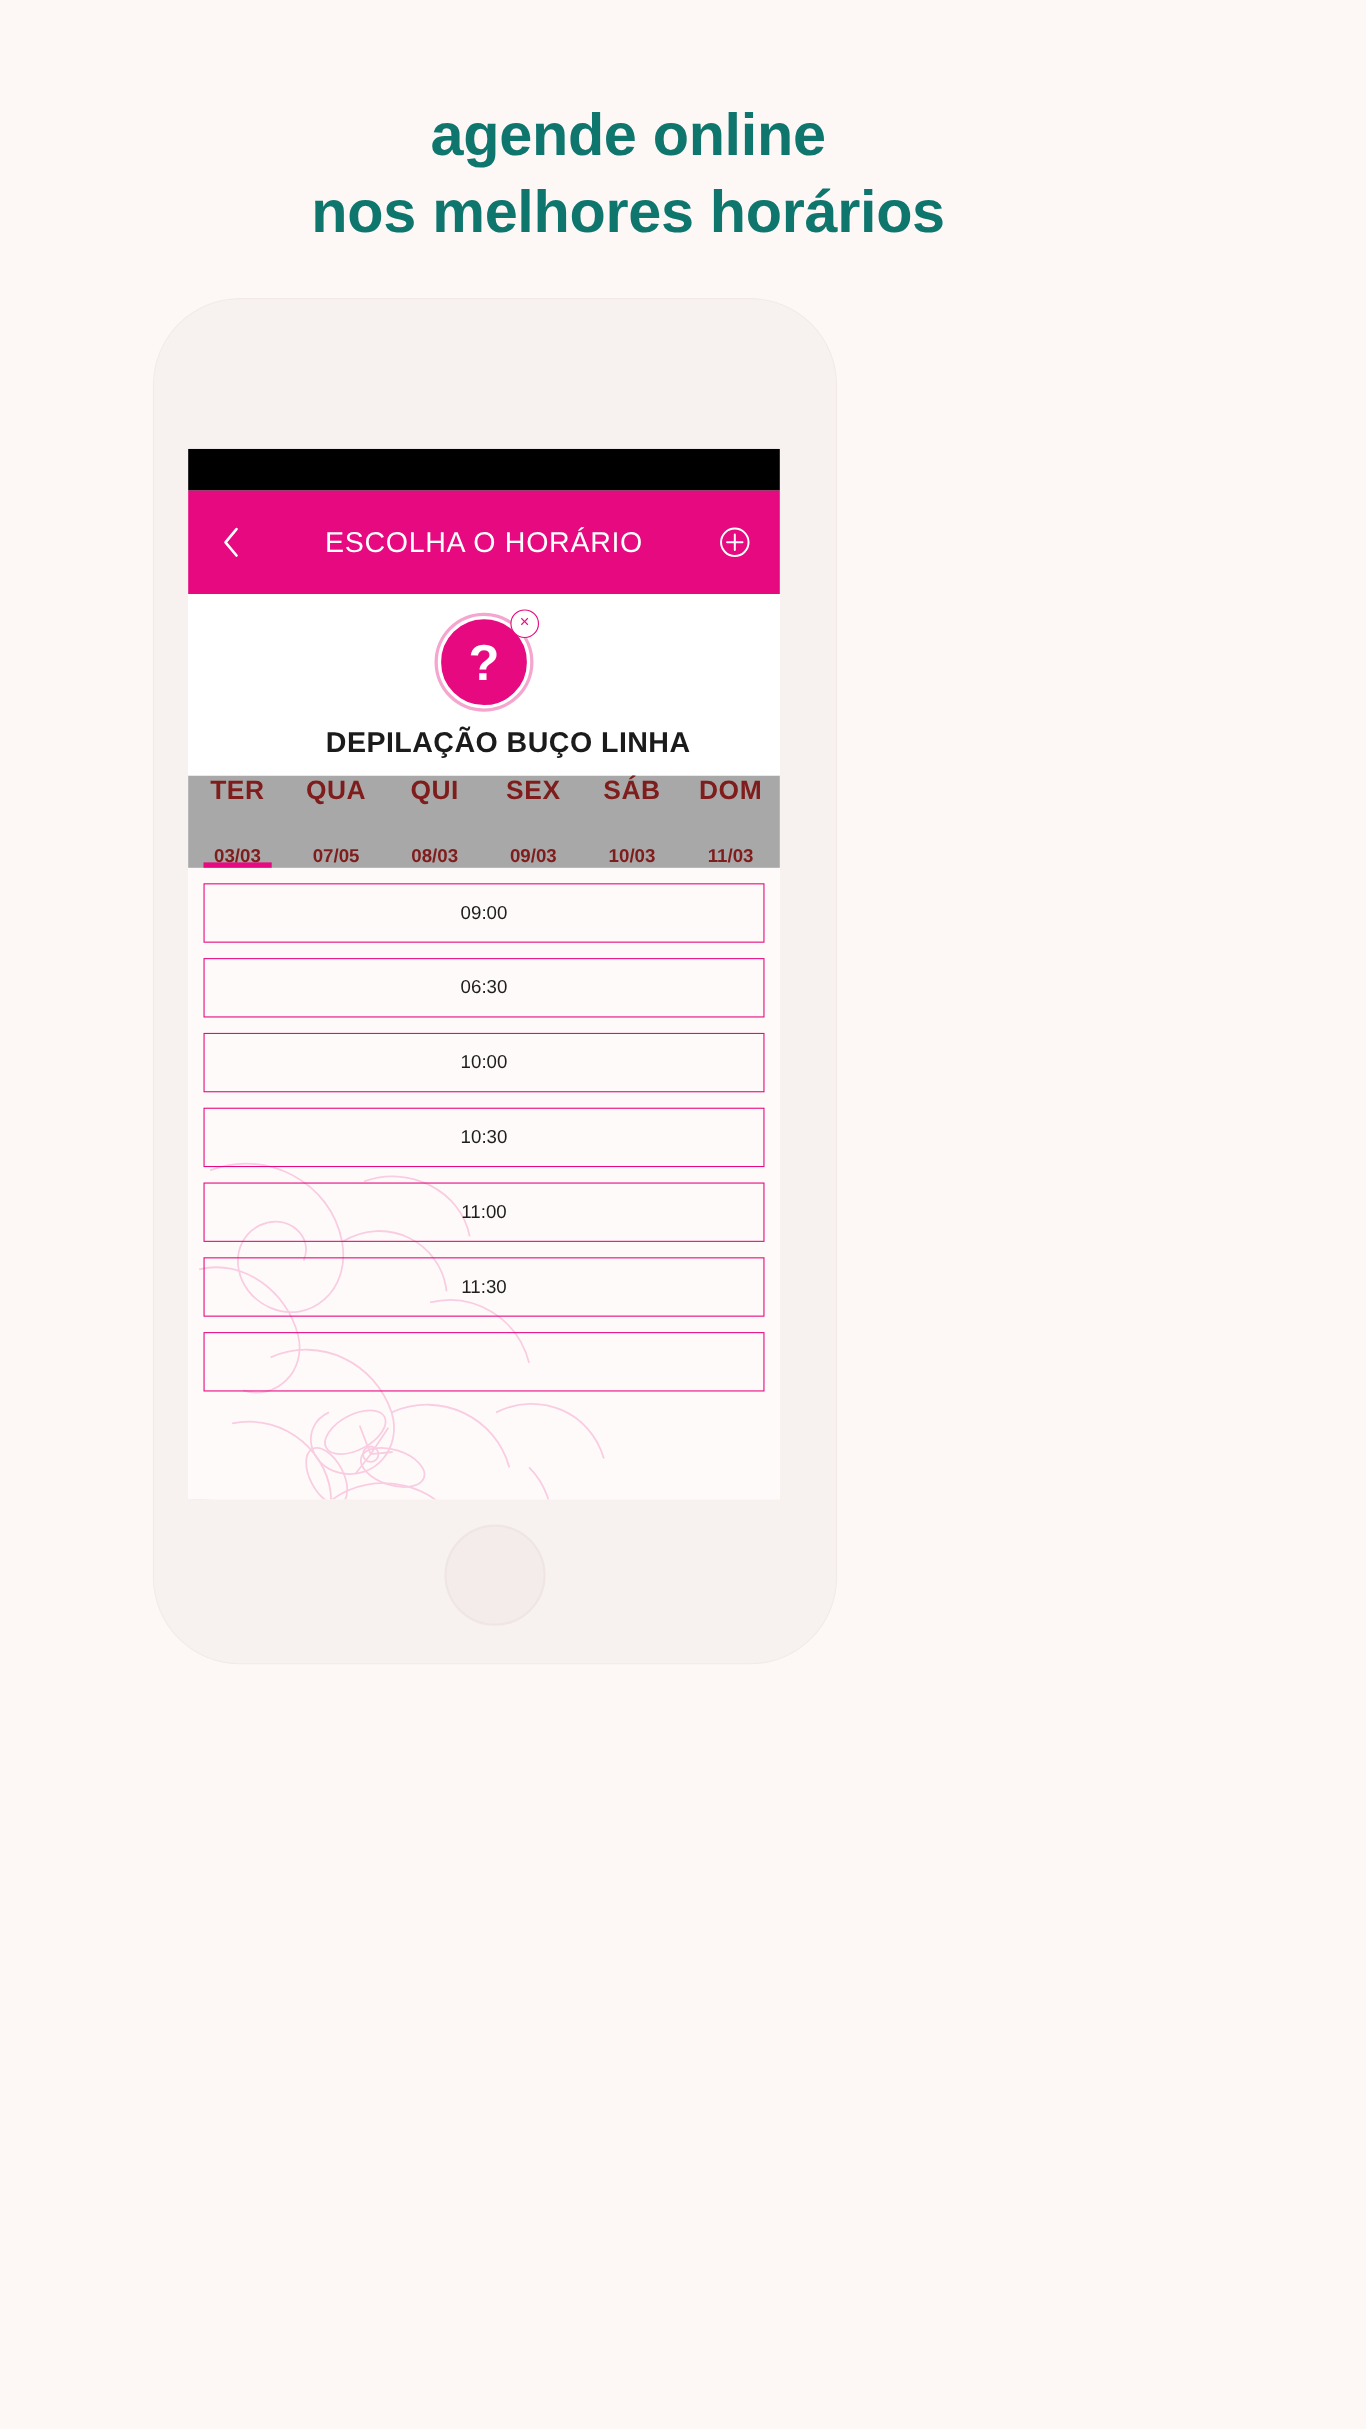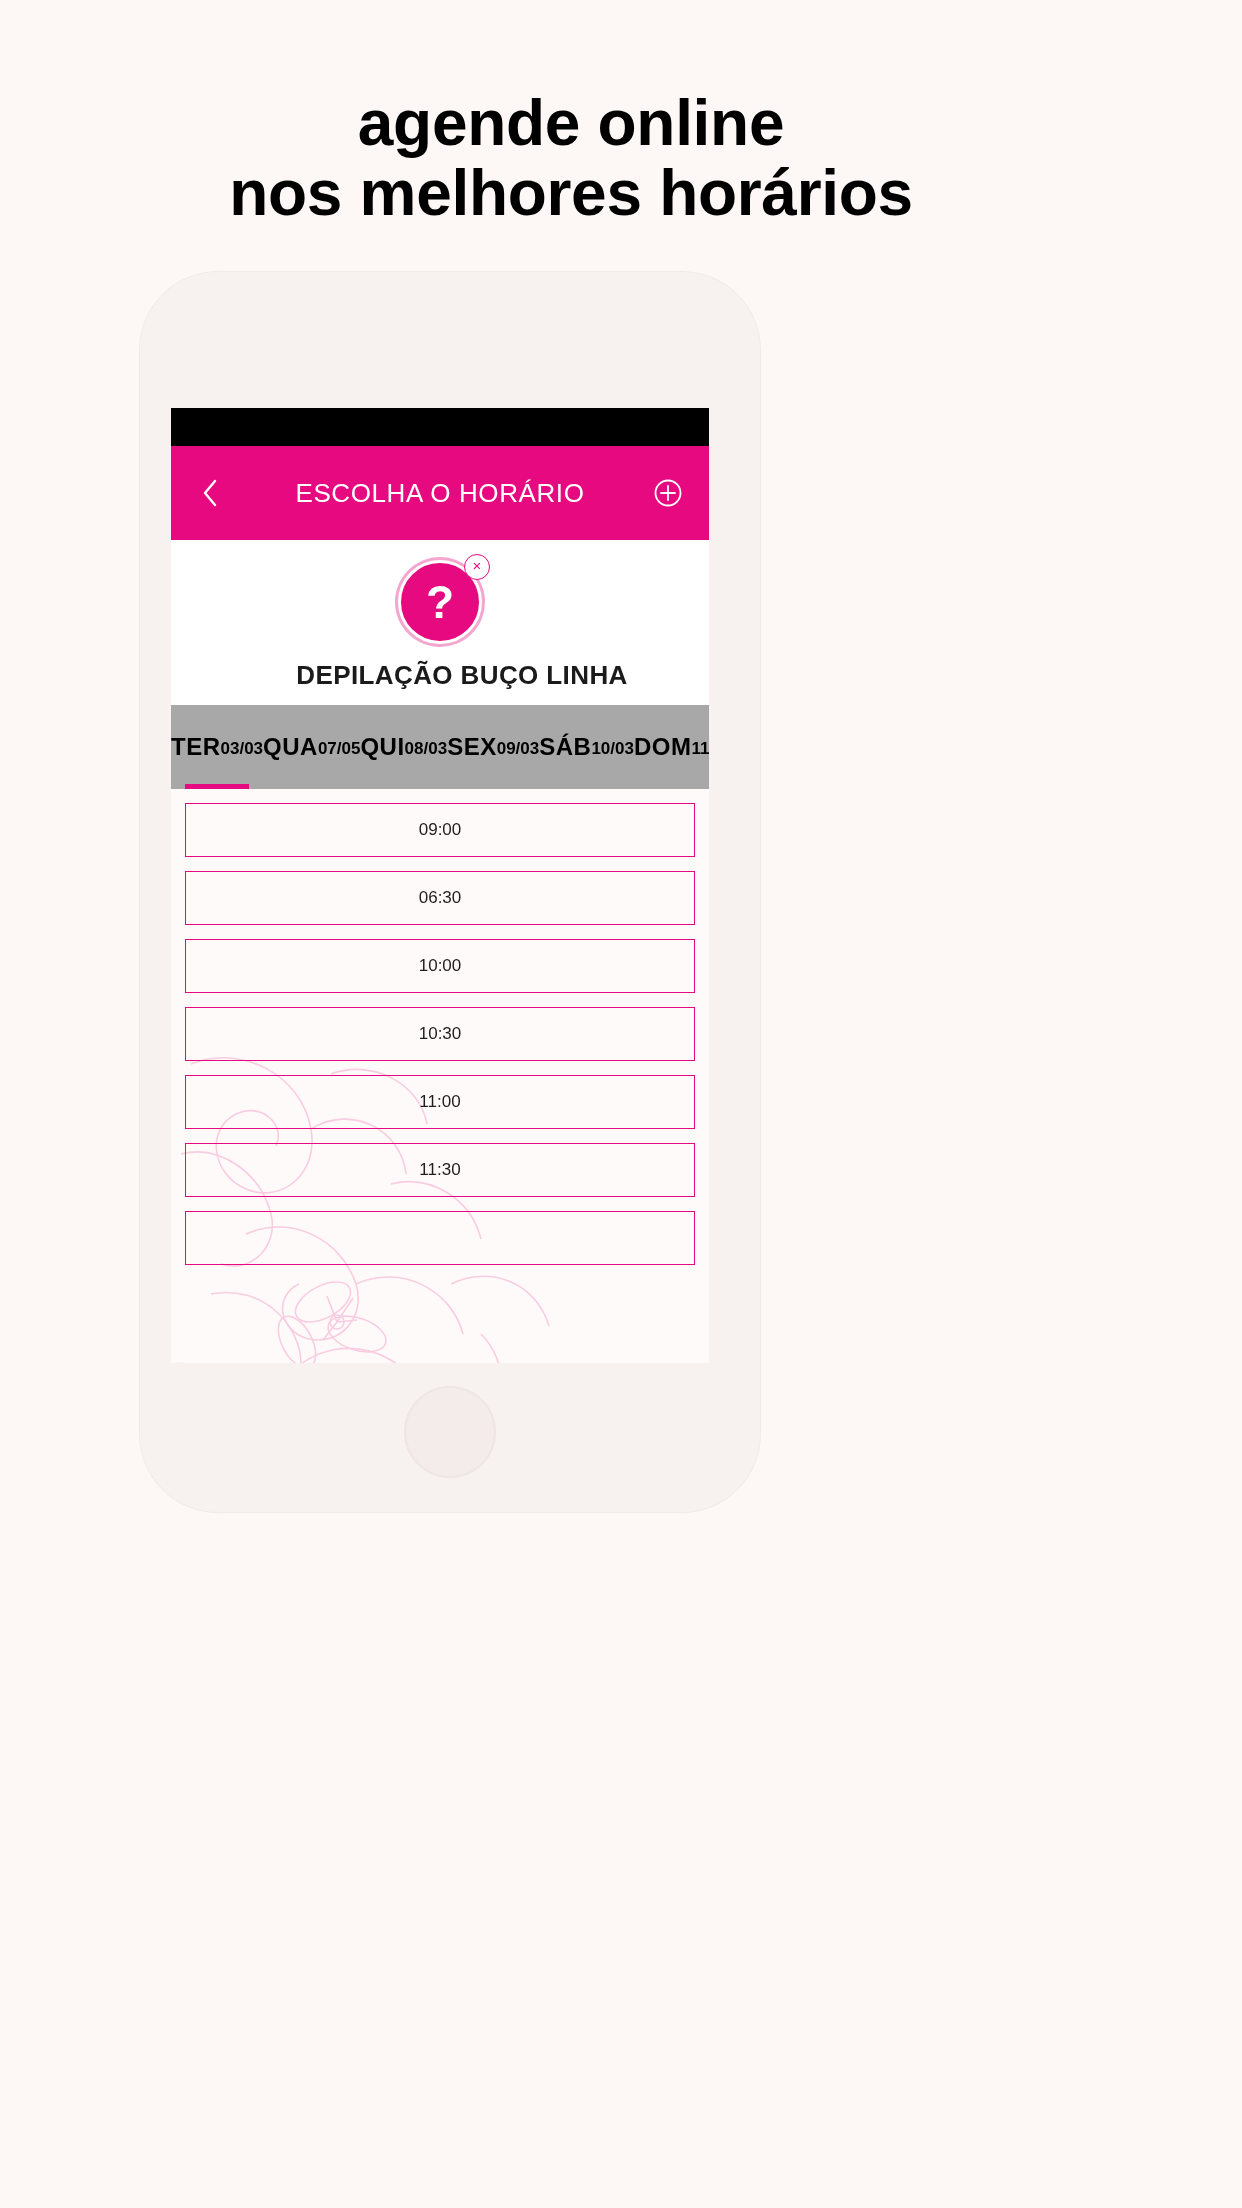--- a/index.html
+++ b/index.html
@@ -16,23 +16,23 @@
     background: #fdf8f6;
   }
 
   
   .headline {
     position: absolute;
     top: 88px;
     left: 0;
     width: 1142px;
     text-align: center;
-    color: #000000;
-    font-weight: bold;
-    font-size: 64px;
+    color: #0f766e;
+    font-weight: bold;
+    font-size: 54px;
     line-height: 70px;
     letter-spacing: -0.3px;
   }
   .headline .line { display: block; }
 
   .headline-rule {
     position: absolute;
     top: 296px;
     left: 474px;
     width: 214px;
@@ -172,24 +172,24 @@
   
   .days {
     display: flex;
     background: #a8a8a8;
     height: 84px;
   }
   .day {
     flex: 1 1 0;
     position: relative;
     display: flex;
-    flex-direction: row;
-    align-items: center;
-    justify-content: flex-start;
-    color: #000000;
+    flex-direction: column;
+    align-items: center;
+    justify-content: space-between;
+    color: #7f1d1d;
   }
   .day-name {
     font-size: 24px;
     font-weight: bold;
     letter-spacing: 0.5px;
   }
   .day-date {
     margin-top: 4px;
     font-size: 17px;
     font-weight: bold;

